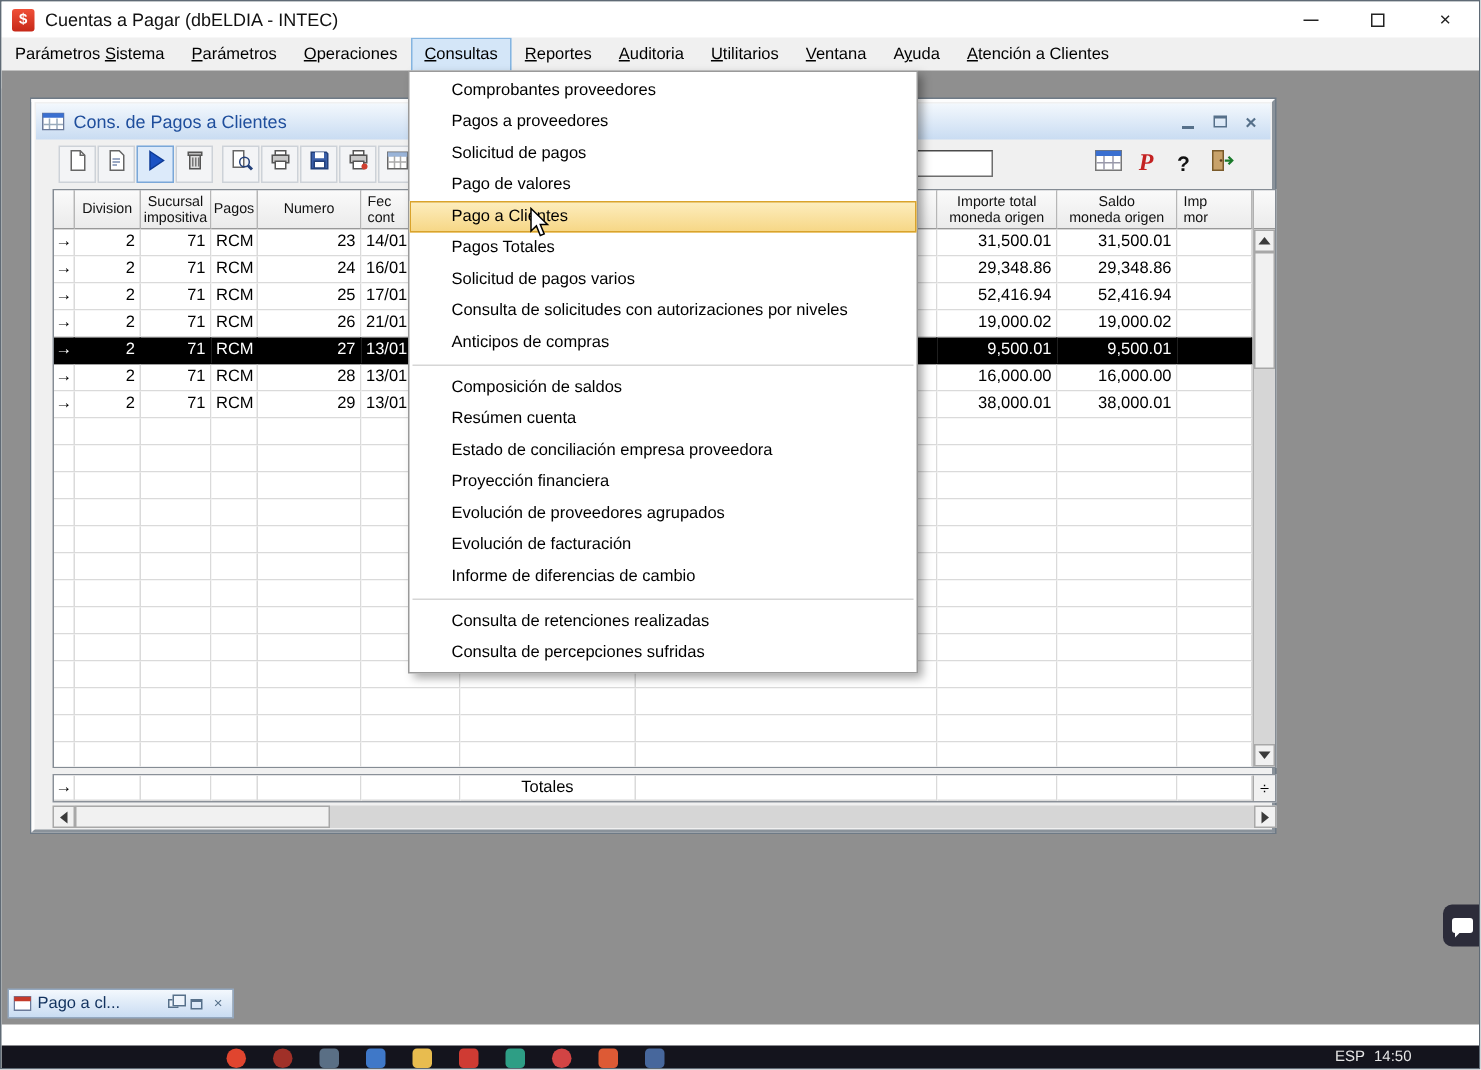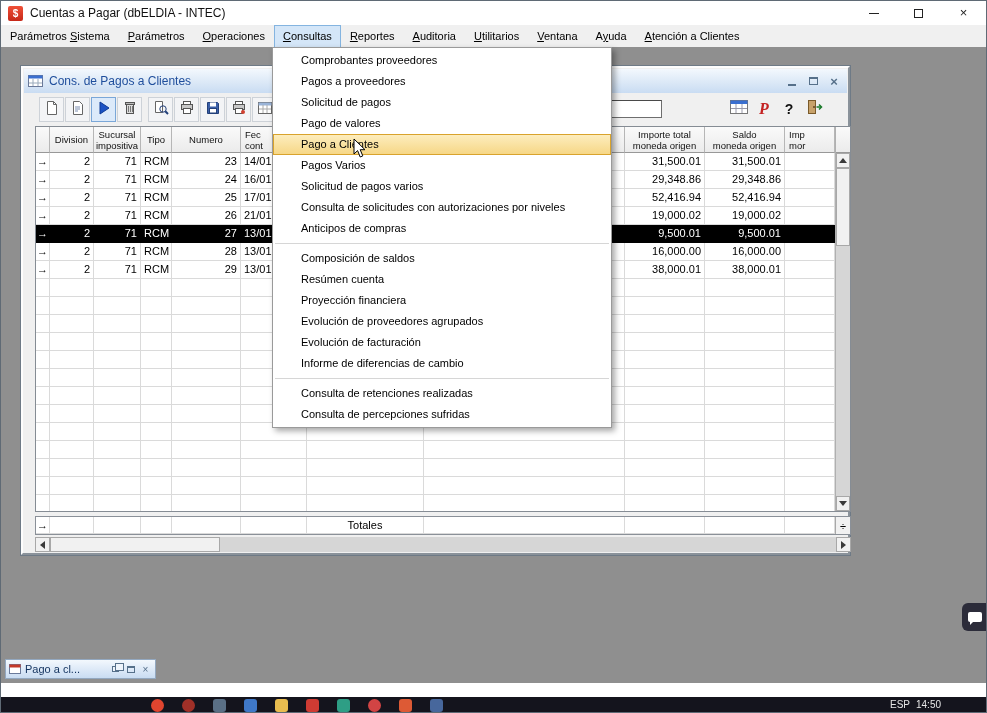--- a/index.html
+++ b/index.html
@@ -266,21 +266,21 @@
           </div>
         </div>
 
       <div class="grid">
         <div class="g-main">
           <div class="g-header" id="g-header">
               <div class="g-hcell" style="width: 14px;"></div>
               <div class="g-hcell" style="width: 44px;">Division</div>
               <div class="g-hcell" style="width: 47px;">Sucursal
 impositiva</div>
-              <div class="g-hcell" style="width: 31px;">Tipo</div>
+              <div class="g-hcell" style="width: 31px;">Pagos</div>
               <div class="g-hcell" style="width: 69px;">Numero</div>
               <div class="g-hcell hl-left" style="width: 66px;">Fec
 cont</div>
               <div class="g-hcell" style="width: 117px;"></div>
               <div class="g-hcell" style="width: 201px;"></div>
               <div class="g-hcell" style="width: 80px;">Importe total
 moneda origen</div>
               <div class="g-hcell" style="width: 80px;">Saldo
 moneda origen</div>
               <div class="g-hcell hl-left" style="width: 50px;">Imp
@@ -614,27 +614,28 @@
       <span class="bubble"></span>
     </div>
   </div>
 
   <div class="dropdown" id="dropdown">
       <div class="dd-item">Comprobantes proveedores</div>
       <div class="dd-item">Pagos a proveedores</div>
       <div class="dd-item">Solicitud de pagos</div>
       <div class="dd-item">Pago de valores</div>
       <div class="dd-item hl">Pago a Clientes</div>
-      <div class="dd-item">Pagos Varios</div>
+      <div class="dd-item">Pagos Totales</div>
       <div class="dd-item">Solicitud de pagos varios</div>
       <div class="dd-item">Consulta de solicitudes con autorizaciones por niveles</div>
       <div class="dd-item">Anticipos de compras</div>
       <div class="menu-sep"></div>
       <div class="dd-item">Composición de saldos</div>
       <div class="dd-item">Resúmen cuenta</div>
+      <div class="dd-item">Estado de conciliación empresa proveedora</div>
       <div class="dd-item">Proyección financiera</div>
       <div class="dd-item">Evolución de proveedores agrupados</div>
       <div class="dd-item">Evolución de facturación</div>
       <div class="dd-item">Informe de diferencias de cambio</div>
       <div class="menu-sep"></div>
       <div class="dd-item">Consulta de retenciones realizadas</div>
       <div class="dd-item">Consulta de percepciones sufridas</div>
     </div>
 
   <svg class="cursor" width="14" height="21" viewBox="0 0 14 21">

